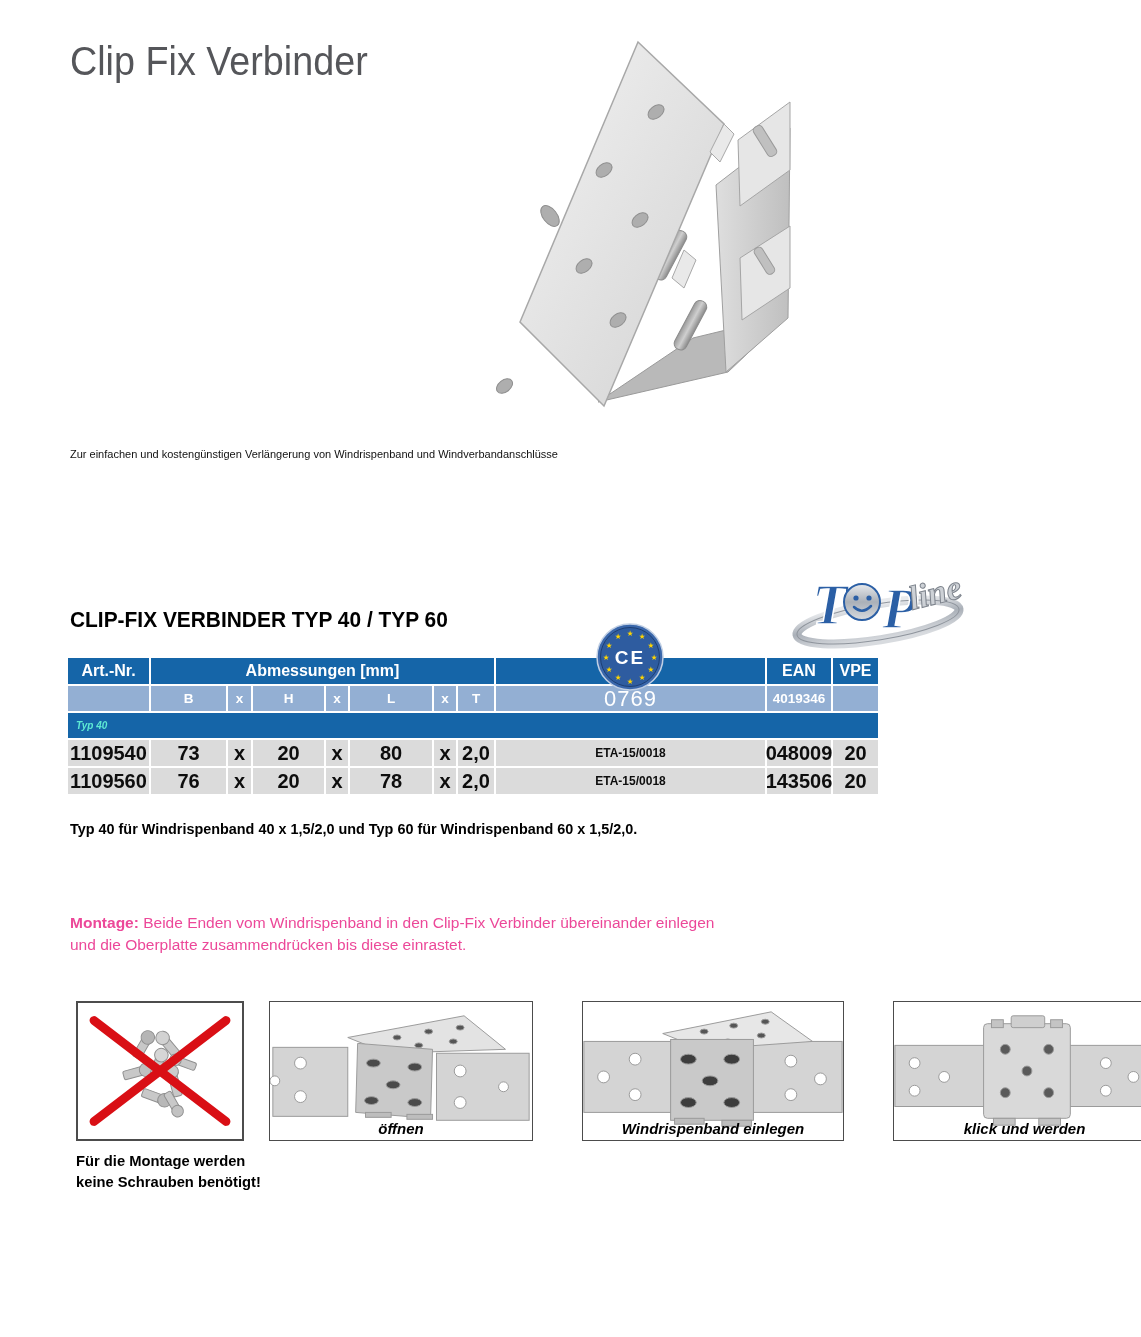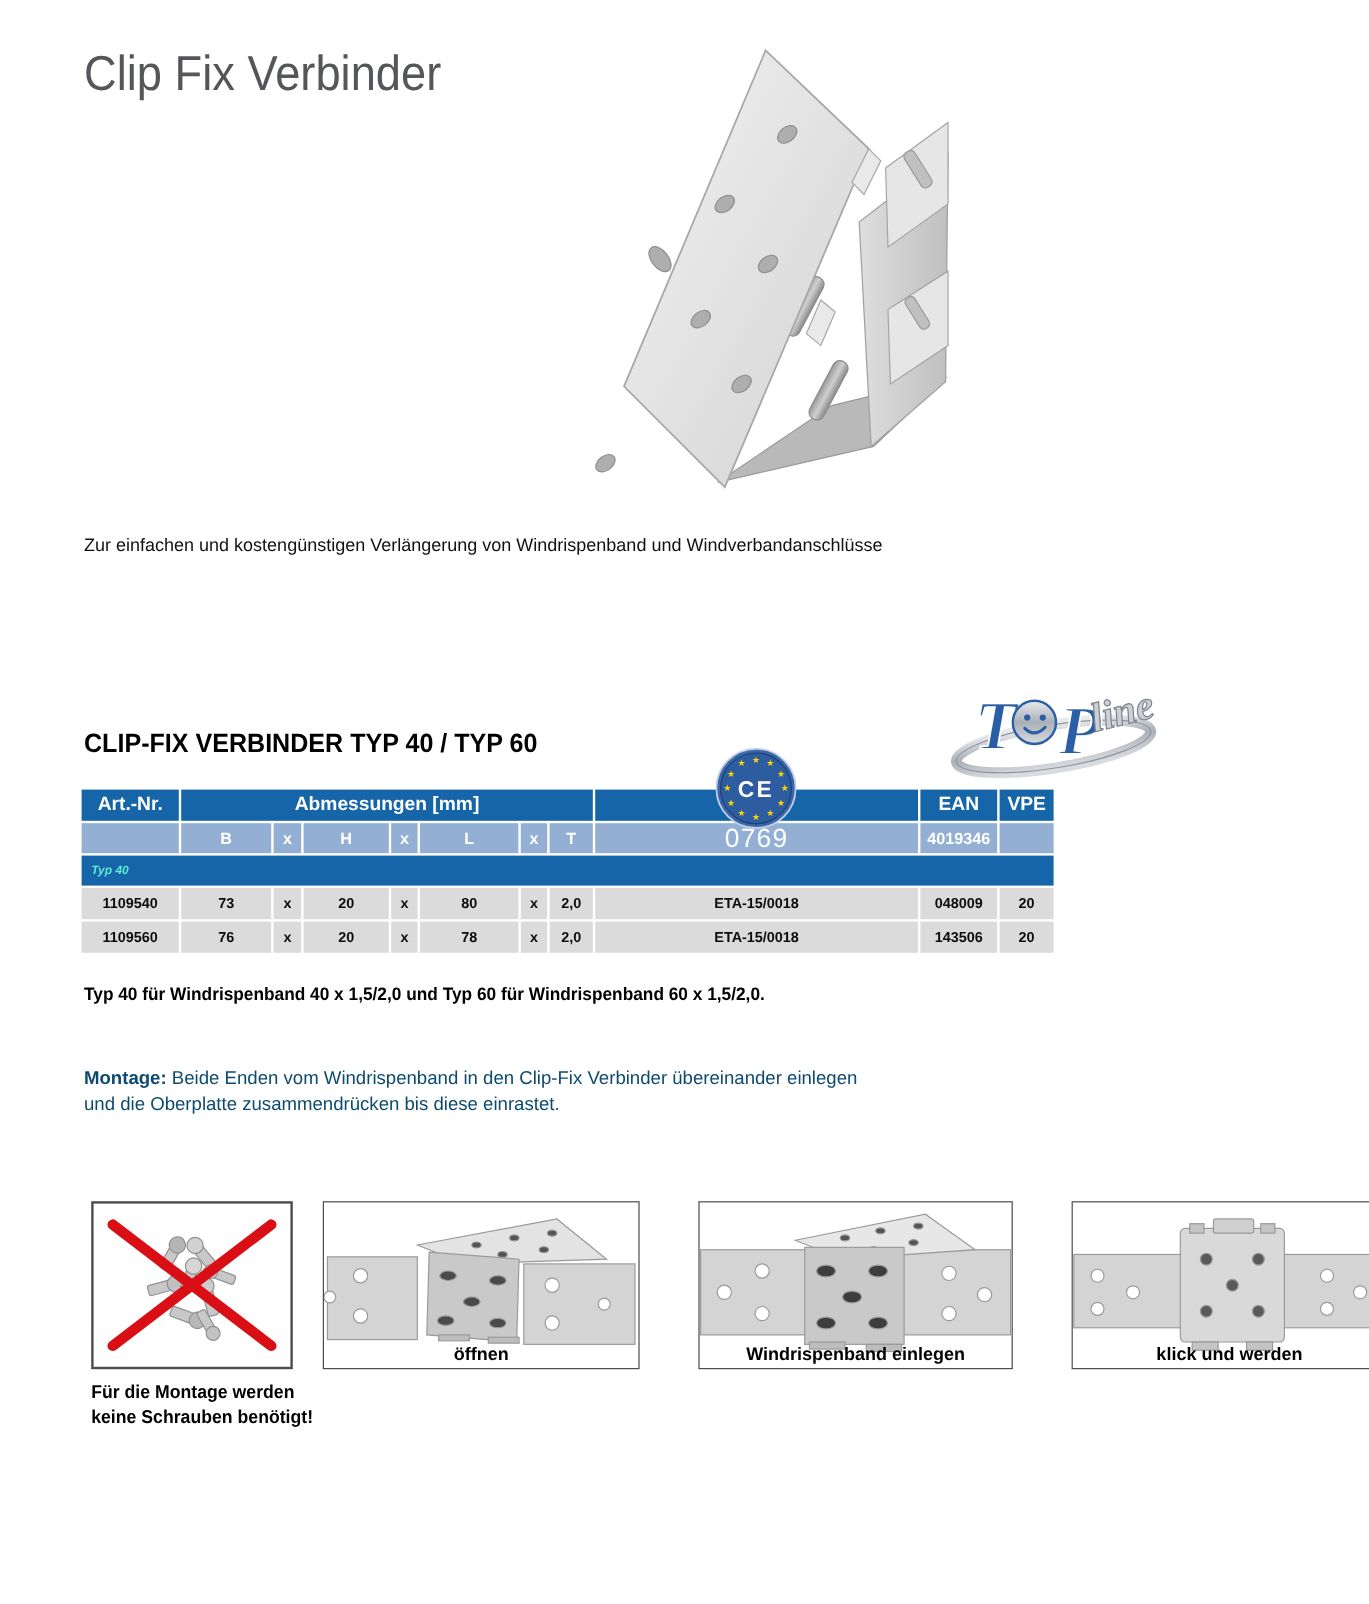--- a/index.html
+++ b/index.html
@@ -8,56 +8,56 @@
   .page { position:relative; width:1141px; height:1337px; background:#fff; overflow:hidden;margin-left:40px; }
 
   
   .page-title { position:absolute; left:30px; top:38px; font-size:41px; font-weight:normal;
                 color:#55565a; letter-spacing:0px; transform:scaleX(.92); transform-origin:0 50%; white-space:nowrap; }
 
   
   .product-photo { position:absolute; left:448px; top:20px; width:312px; height:390px; }
 
   
-  .intro { position:absolute; left:30px; top:444px; font-size:15px; line-height:21px; color:#111; }
+  .intro { position:absolute; left:30px; top:444px; font-size:11px; line-height:21px; color:#111; }
 
   
   .section-heading { position:absolute; left:30px; top:607px; font-size:22px; font-weight:bold; color:#000;
                      transform:scaleX(.95); transform-origin:0 50%; white-space:nowrap; }
 
   
   .topline { position:absolute; left:750px; top:558px; width:185px; height:102px; }
 
   
   .ce-badge { position:absolute; left:556px; top:623px; width:68px; height:68px; z-index:5; }
 
   
   .spec-table { position:absolute; left:28px; top:658px; display:grid;
                 grid-template-columns:81px 75px 23px 71px 22px 82px 22px 36px 269px 64px 45px;
                 gap:2px; background:#fff; }
   .c { display:flex; align-items:center; justify-content:center; white-space:nowrap; }
   .hdr  { background:#1565a8; color:#fff; font-weight:bold; font-size:16px; height:26px; }
   .sub  { background:#93afd3; color:#fff; font-weight:bold; font-size:13.5px; height:25px; }
   .band { grid-column:1 / -1; background:#1565a8; color:#5eead4; font-weight:bold; font-size:10px;
           height:25px; justify-content:flex-start; padding-left:8px;font-style:italic; }
-  .dat  { background:#dbdbdb; color:#0d0d0d; font-weight:bold; font-size:12px; height:26px; }
+  .dat  { background:#dbdbdb; color:#0d0d0d; font-weight:bold; font-size:20px; height:26px; }
   .eta  { font-size:12px; }
   .ce-num { font-size:22px; font-weight:normal; letter-spacing:1px; }
   .span-abm { grid-column:2 / 9; }
 
   .table-footnote { position:absolute; left:30px; top:820px; font-size:15px; font-weight:bold; color:#000;
                     transform:scaleX(.96); transform-origin:0 50%; white-space:nowrap; }
 
   
-  .montage { position:absolute; left:30px; top:888px; width:720px; font-size:15.5px; line-height:22px; color:#0c4a6e; }
+  .montage { position:absolute; left:30px; top:912px; width:720px; font-size:15.5px; line-height:22px; color:#ec4899; }
   .montage b { font-weight:bold; }
 
   
   .panel { position:absolute; top:1001px; height:140px; background:#fff; border:2px solid #4c4c4c; }
-  .panel.thin { border-width:1px; }
+  .panel.thin { border-width:1px;font-style:italic; }
   .panel svg { position:absolute; left:0; top:0; width:100%; height:100%; }
   .step-caption { position:absolute; left:0; right:0; bottom:3px; text-align:center; font-size:15px;
                   font-weight:bold; color:#000; }
   .no-screws-note { position:absolute; left:36px; top:1150px; font-size:15.5px; font-weight:bold; color:#000;
                     line-height:21px; transform:scaleX(.95); transform-origin:0 50%; white-space:nowrap; }
 </style>
 </head>
 <body>
 
 <div class="page">

